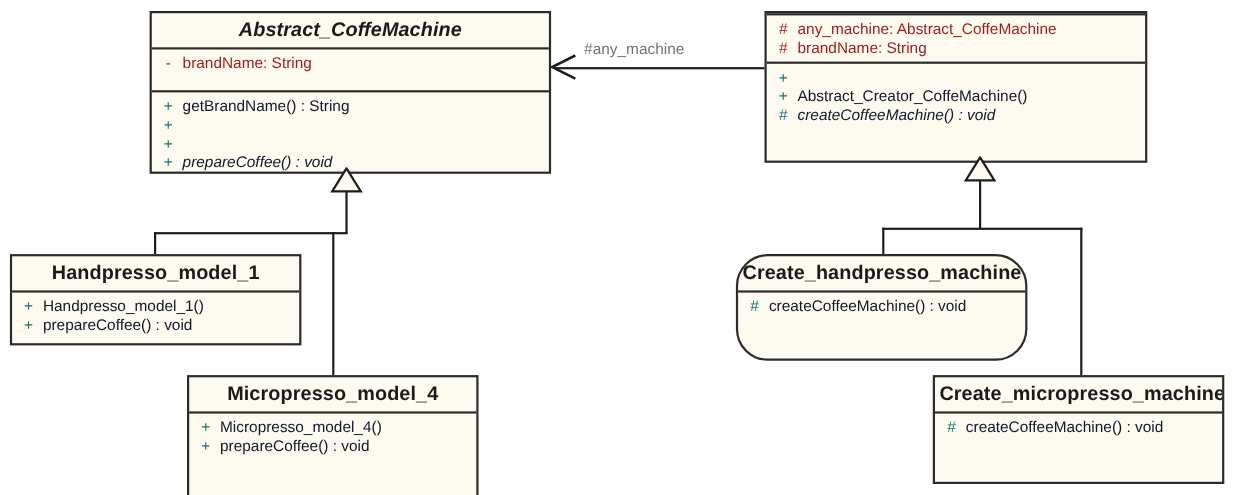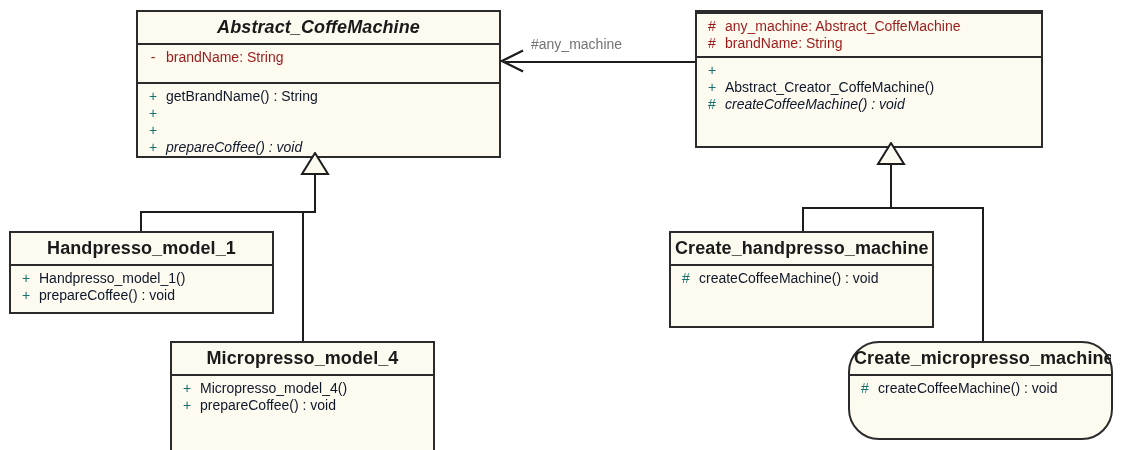--- a/index.html
+++ b/index.html
@@ -192,32 +192,32 @@
         <span class="vis">+</span>
         <span class="mname">Micropresso_model_4()</span>
       </div>
       <div class="member">
         <span class="vis">+</span>
         <span class="mname">prepareCoffee() : void</span>
       </div>
     </div>
   </div>
 
-  <div class="uml-class" style="left:669px; top:231px; width:265px; height:97px;">
+  <div class="uml-class" style="left:669px; top:231px; width:265px; height:97px;border-radius:29px;">
     <div class="cls-title">Create_handpresso_machine</div>
     <div class="divider"></div>
     <div class="compartment meth-compartment">
       <div class="member">
         <span class="vis">#</span>
         <span class="mname">createCoffeeMachine() : void</span>
       </div>
     </div>
   </div>
 
-  <div class="uml-class" style="left:848px; top:341px; width:265px; height:99px;border-radius:31px;">
+  <div class="uml-class" style="left:848px; top:341px; width:265px; height:99px;">
     <div class="cls-title">Create_micropresso_machine</div>
     <div class="divider"></div>
     <div class="compartment meth-compartment">
       <div class="member">
         <span class="vis">#</span>
         <span class="mname">createCoffeeMachine() : void</span>
       </div>
     </div>
   </div>
 

